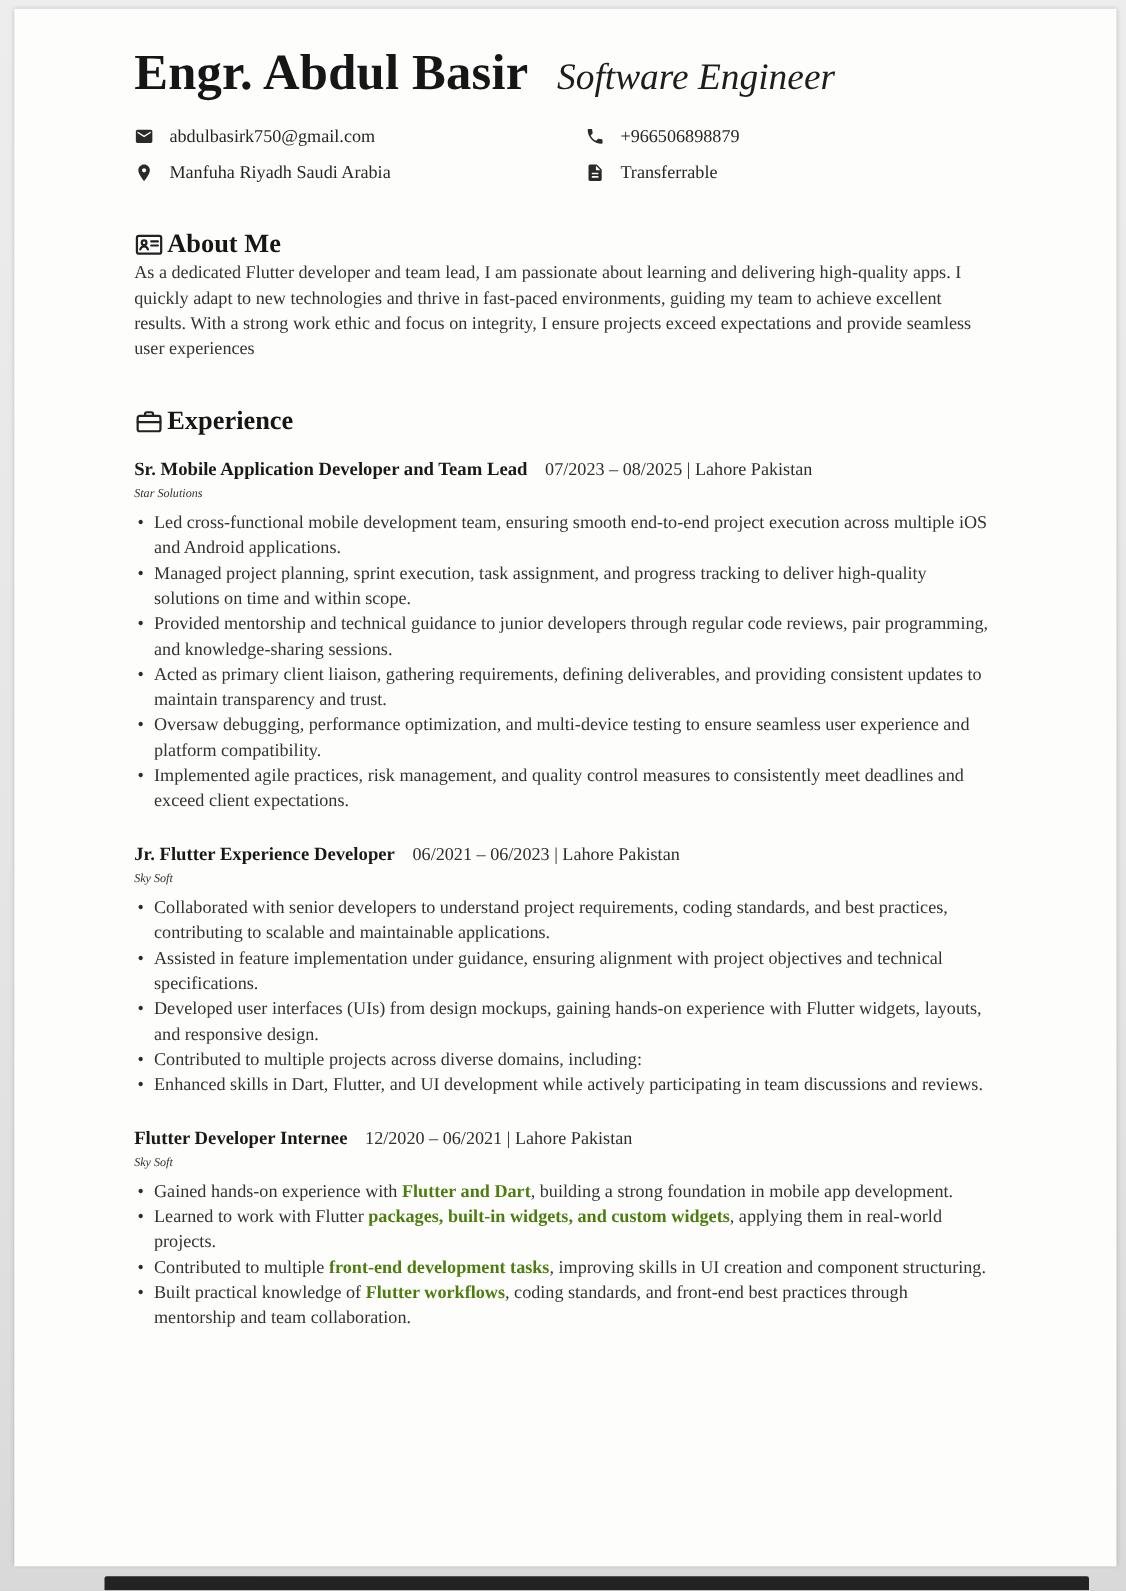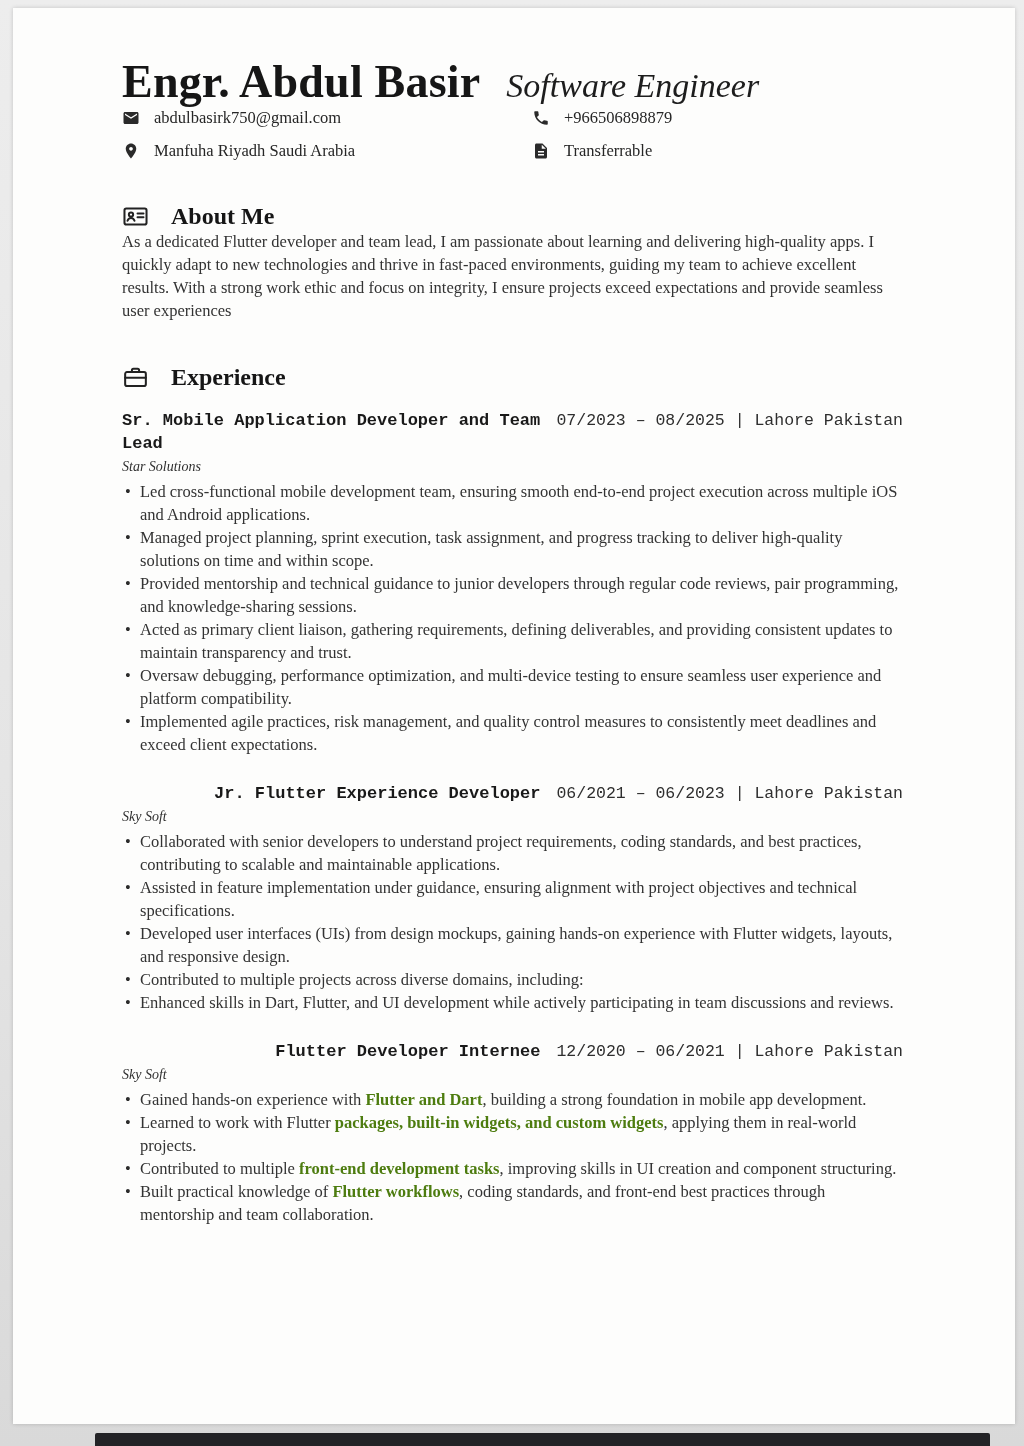--- a/index.html
+++ b/index.html
@@ -13,67 +13,68 @@
     overflow:hidden;
   }
   .photo-edge-bottom {
     position:absolute; bottom:0; left:95px; right:34px; height:13px;
     background:#232326; border-radius:2px 2px 0 0;
   }
 
   .resume-page {
     position:absolute; top:8px; left:13px; right:9px; bottom:22px;
     background:#fdfdfc;
-    padding:48px 112px 16px 109px;
+    padding:32px 112px 16px 109px;
     color:#2b2b2b;
     overflow:hidden;
     box-shadow:0 0 4px rgba(0,0,0,.18);
   }
 
   
   .header-row { display:flex; align-items:baseline; gap:26px; }
   .person-name {
     font-size:46px; font-weight:700; color:#161616; letter-spacing:.2px;
     line-height:1.12; white-space:nowrap;
   }
   .person-title {
     font-size:34px; font-style:italic; font-weight:500; color:#1d1d1d;
     white-space:nowrap;
   }
 
   
   .contact-grid {
+    margin-top:22px;
     display:grid; grid-template-columns:410px 1fr; row-gap:13px;
   }
   .contact-item { display:flex; align-items:center; gap:14px; font-size:16.5px; color:#262626; }
   .cicon { width:18px; height:18px; flex:0 0 18px; color:#2a2a2a; display:inline-flex; }
   .cicon svg { width:100%; height:100%; }
 
   
   .section-heading {
-    display:flex; align-items:center; gap:22px;
+    display:flex; align-items:center; gap:3px;
     font-size:24px; font-weight:700; color:#161616;
   }
   .sicon { width:27px; height:27px; flex:0 0 27px; color:#222; display:inline-flex; }
   .sicon svg { width:100%; height:100%; }
 
   .about-section { margin-top:42px; }
   .about-text {
     font-size:16.5px; line-height:23px; color:#333;
     max-width:780px;
   }
 
   .experience-section { margin-top:42px; }
   .jobs { margin-top:18px; }
 
   .job + .job { margin-top:26px; }
-  .job-head { display:flex; justify-content:flex-end; align-items:baseline; gap:16px;font-family:Liberation Mono, monospace; }
+  .job-head { display:flex; justify-content:flex-start; align-items:baseline; gap:16px; }
   .job-title { font-size:17px; font-weight:700; color:#191919; line-height:23px; }
   .job-dates { font-size:16.5px; color:#2e2e2e; white-space:nowrap; line-height:23px; }
-  .job-company { font-size:14px; font-style:italic; color:#303030; line-height:23px; }
+  .job-company { font-size:11px; font-style:italic; color:#303030; line-height:23px; }
   .job-bullets { list-style:none; margin-top:2px; }
   .job-bullets li {
     position:relative; padding-left:18px;
     font-size:16.5px; line-height:23px; color:#333;
   }
   .job-bullets li::before {
     content:"\2022"; position:absolute; left:3px; top:0; color:#2b2b2b;
   }
   .job-bullets li strong { font-weight:700; color:#4d7c0f; }
 </style>

